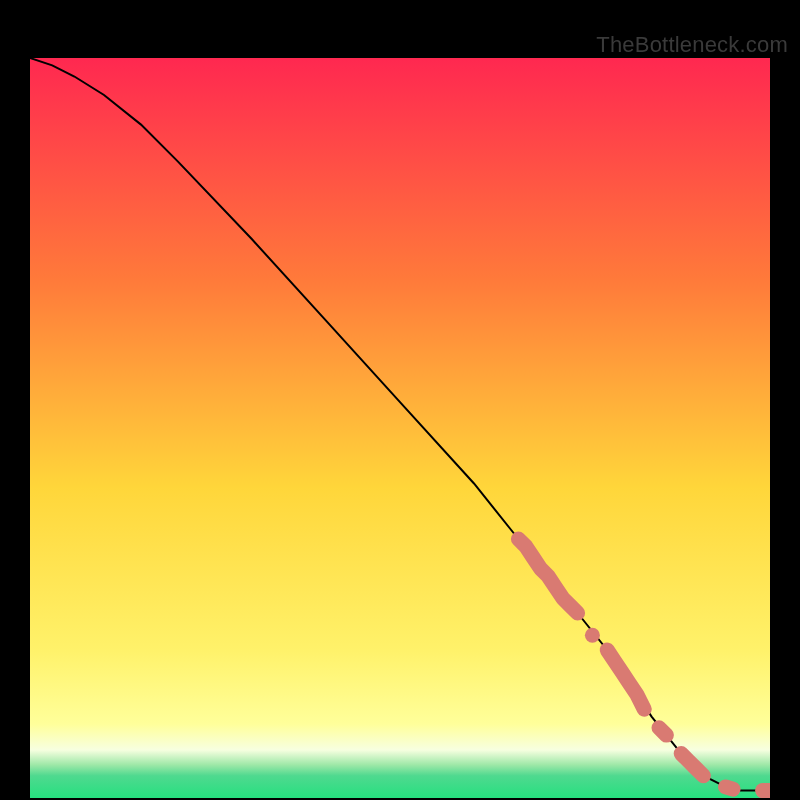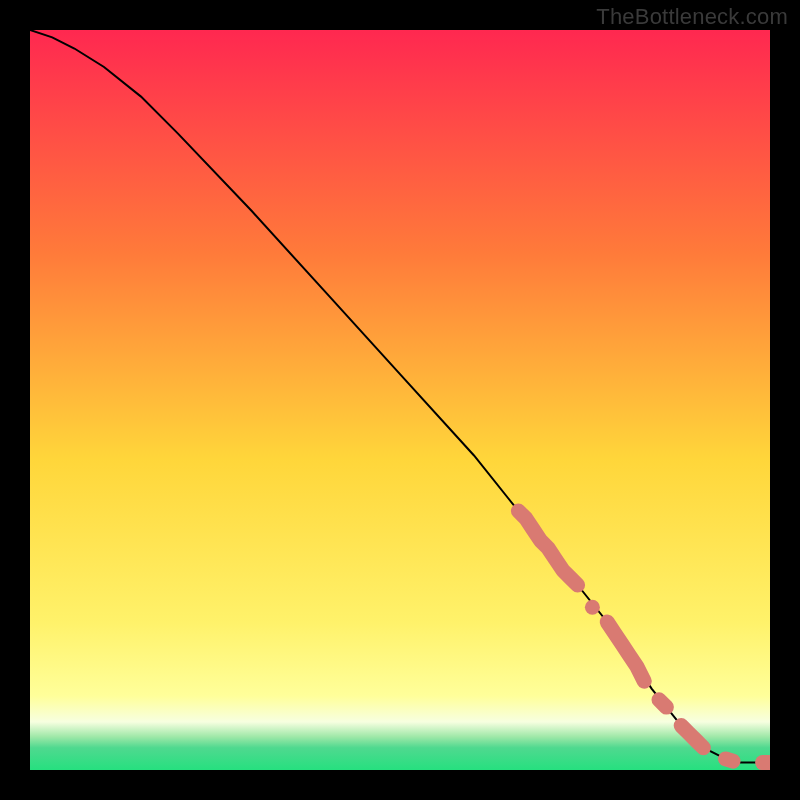--- a/index.html
+++ b/index.html
@@ -9,20 +9,21 @@
     width: 800px;
     height: 800px;
     overflow: hidden;
     font-family: Arial, Helvetica, sans-serif;
   }
   .frame {
     position: relative;
     width: 800px;
     height: 634px;
     background: #000000;
+    margin-top: 28px;
   }
   .attribution {
     position: absolute;
     top: 4px;
     right: 12px;
     color: #3a3a3a;
     font-size: 22px;
     font-weight: 500;
     letter-spacing: 0.2px;
   }

